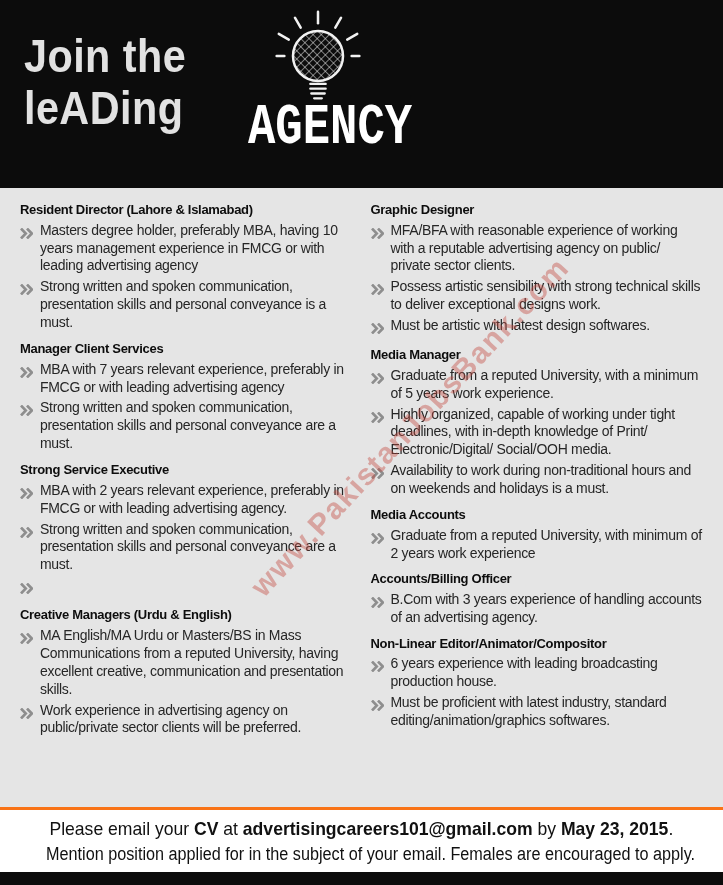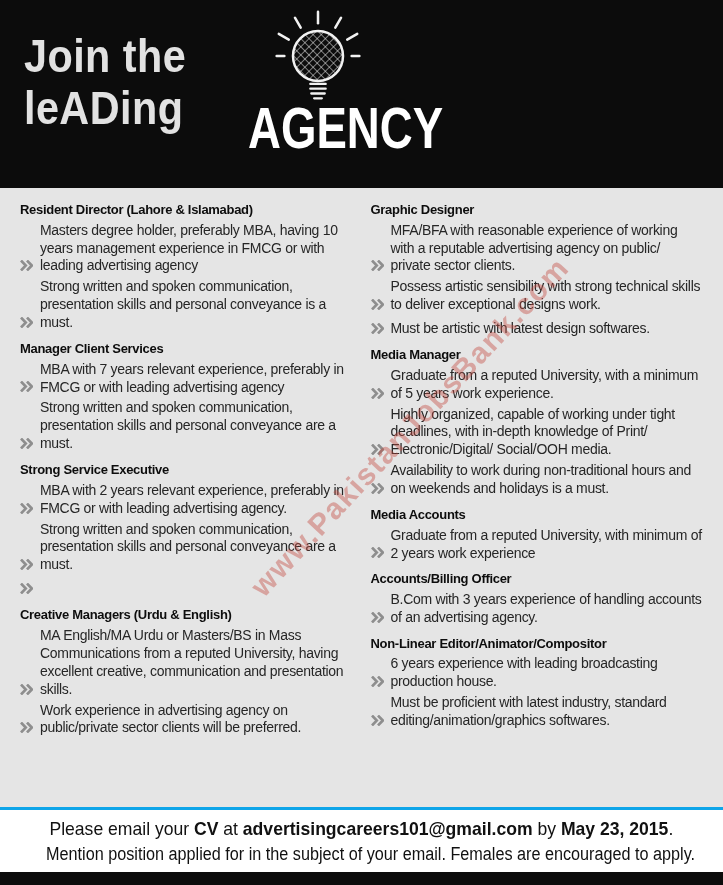--- a/index.html
+++ b/index.html
@@ -5,44 +5,44 @@
   * { margin:0; padding:0; box-sizing:border-box; }
   html,body { background:#ffffff; }
   body { width:723px; height:885px; font-family:"Liberation Sans", sans-serif; }
   .ad { width:723px; height:885px; display:flex; flex-direction:column; overflow:hidden; background:#e5e5e5; }
 
   
   .header { background:#0c0c0c; height:188px; color:#fff; display:flex; flex-shrink:0; }
   .header-title { width:232px; padding:30px 0 0 24px; }
   .title-line { font-size:47px; font-weight:bold; color:#e2e2e2; line-height:1.1;
                 transform:scaleX(0.88); transform-origin:left; white-space:nowrap; letter-spacing:0.5px; }
-  .header-agency { width:200px; position:relative; }
+  .header-agency { width:200px; position:relative;font-family:Liberation Mono, monospace; }
   .bulb { position:absolute; top:6px; left:42px; display:block; }
   .agency-text { position:absolute; top:100px; left:16px; font-size:57px; font-weight:bold; color:#ffffff;
                  transform:scaleX(0.8); transform-origin:left; white-space:nowrap; line-height:1; }
   .header-intro { flex:1; padding:38px 14px 0 6px; }
   .header-intro p { font-size:17px; font-weight:bold; line-height:1.45; color:#fdfdfd;
                     width:330px; transform:scaleX(0.84); transform-origin:left; }
 
   
   .body { flex:1; position:relative; display:flex; gap:18px; padding:14px 20px 4px; overflow:hidden; }
   .col { flex:1; min-width:0; }
   .job-title { font-size:13px; font-weight:bold; color:#0d0d0d; letter-spacing:-0.3px;
                margin:9px 0 4px; line-height:1.2; white-space:nowrap; }
   .job-section:first-child .job-title { margin-top:0; }
-  .bullet-row { display:flex; margin-bottom:3px;align-items:flex-end; }
+  .bullet-row { display:flex; margin-bottom:3px; }
   .bullet-icon { flex:0 0 20px; padding-top:3px; }
   .bullet-text { font-size:14px; color:#262626; line-height:1.28; letter-spacing:-0.3px; }
 
   .watermark { position:absolute; left:185px; top:222px; transform:rotate(-47deg); transform-origin:center;
                font-size:30px; font-weight:bold; letter-spacing:1.5px; color:rgba(195,75,65,0.42);
                white-space:nowrap; pointer-events:none; z-index:5; }
 
   
-  .footer { border-top:3px solid #0ea5e9; text-align:center; padding:7px 10px 6px; flex-shrink:0; background:#fff; }
+  .footer { border-top:3px solid #f97316; text-align:center; padding:7px 10px 6px; flex-shrink:0; background:#fff; }
   .footer-line { line-height:1.35; }
   .footer-line1-inner { display:inline-block; white-space:nowrap; font-size:18.5px; color:#111;
                         transform:scaleX(0.95); transform-origin:center; }
   .footer-line1-inner b { font-weight:bold; }
   .footer-line2-inner { display:inline-block; white-space:nowrap; font-size:18px; color:#111;
                         transform:scaleX(0.9); transform-origin:center; }
   .bottom-bar { height:13px; background:#0c0c0c; flex-shrink:0; }
 </style>
 </head>
 <body>

